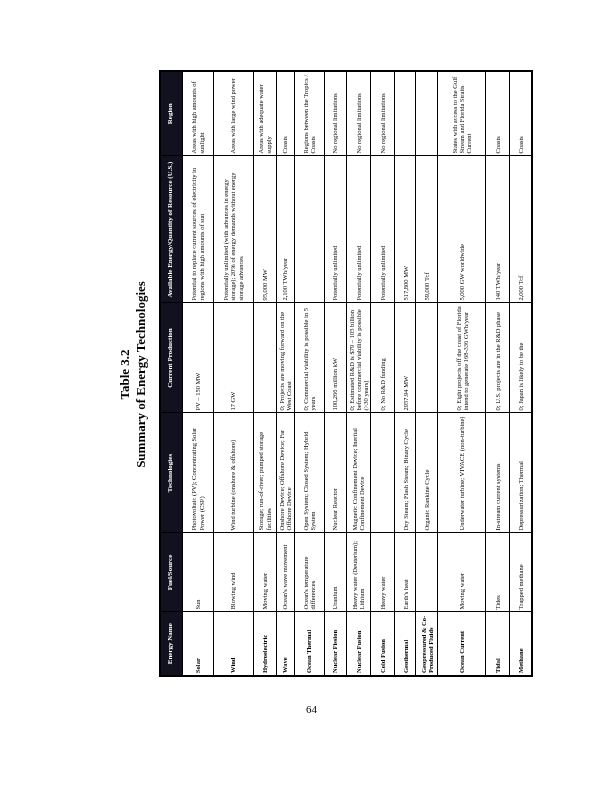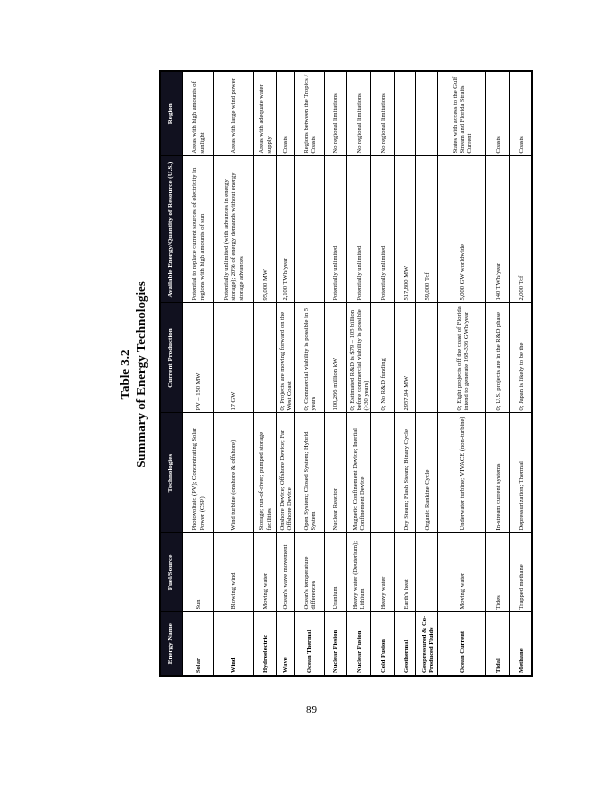--- a/index.html
+++ b/index.html
@@ -150,13 +150,13 @@
         <td>Depressurization; Thermal</td>
         <td>0; Japan is likely to be the</td>
         <td>2,000 Tcf</td>
         <td>Coasts</td>
       </tr>
     </tbody>
       </table>
   </div>
 </div>
 
-<div class="footer-num">89</div>
+<div class="footer-num">64</div>
 
 </body></html>

